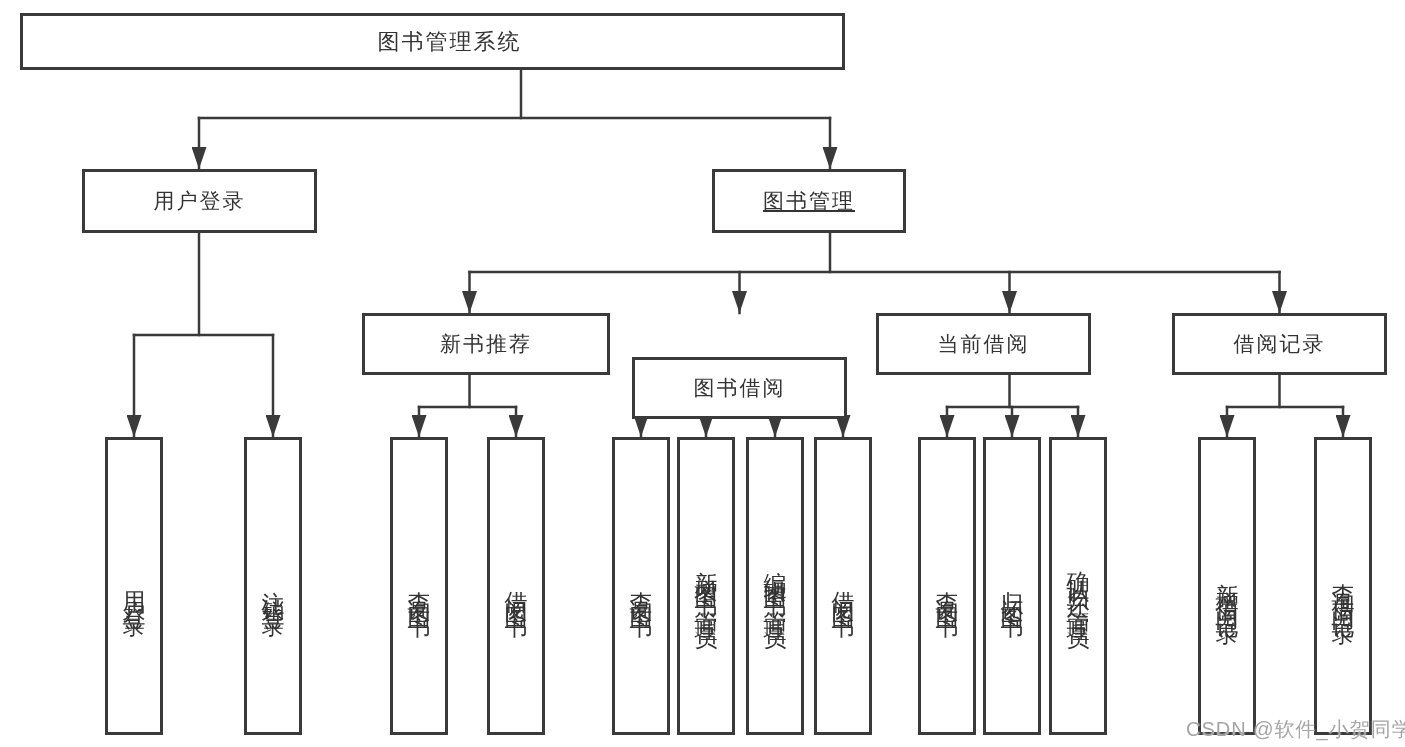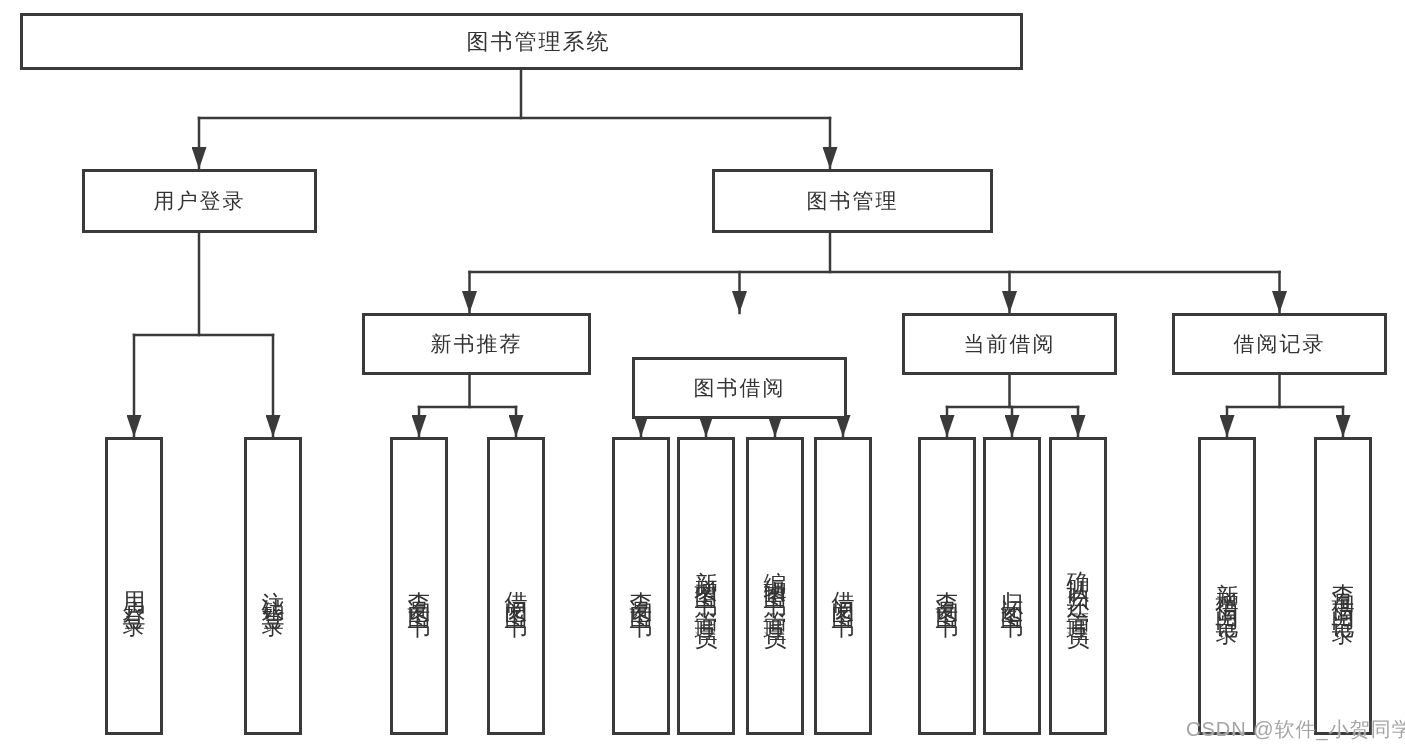--- a/index.html
+++ b/index.html
@@ -85,28 +85,28 @@
       <line x1="1012" y1="407" x2="1012" y2="437" marker-end="url(#arrowhead)"></line>
       <line x1="1078" y1="407" x2="1078" y2="437" marker-end="url(#arrowhead)"></line>
 
       <line x1="1279.5" y1="375" x2="1279.5" y2="407"></line>
       <line x1="1227" y1="407" x2="1343" y2="407"></line>
       <line x1="1227" y1="407" x2="1227" y2="437" marker-end="url(#arrowhead)"></line>
       <line x1="1343" y1="407" x2="1343" y2="437" marker-end="url(#arrowhead)"></line>
     </g>
   </svg>
 
-  <div class="node h-node root-node" style="left:20px;top:13px;width:1003px;height:57px;padding-left:34px;">图书管理系统</div>
+  <div class="node h-node root-node" style="left:20px;top:13px;width:825px;height:57px;padding-left:34px;">图书管理系统</div>
 
   <div class="node h-node" style="left:82px;top:169px;width:235px;height:64px;">用户登录</div>
-  <div class="node h-node" style="left:712px;top:169px;width:281px;height:64px;">图书管理</div>
+  <div class="node h-node" style="left:712px;top:169px;width:194px;height:64px;text-decoration:underline;">图书管理</div>
 
-  <div class="node h-node" style="left:362px;top:313px;width:229px;height:62px;">新书推荐</div>
+  <div class="node h-node" style="left:362px;top:313px;width:248px;height:62px;">新书推荐</div>
   <div class="node h-node" style="left:632px;top:313px;width:215px;height:62px;margin-top:44px;">图书借阅</div>
-  <div class="node h-node" style="left:902px;top:313px;width:215px;height:62px;">当前借阅</div>
+  <div class="node h-node" style="left:876px;top:313px;width:215px;height:62px;">当前借阅</div>
   <div class="node h-node" style="left:1172px;top:313px;width:215px;height:62px;">借阅记录</div>
 
   <div class="node leaf" style="left:105px;top:437px;width:58px;height:298px;">用户登录</div>
   <div class="node leaf" style="left:244px;top:437px;width:58px;height:298px;">注销登录</div>
 
   <div class="node leaf" style="left:390px;top:437px;width:58px;height:298px;">查询图书</div>
   <div class="node leaf" style="left:487px;top:437px;width:58px;height:298px;">借阅图书</div>
 
   <div class="node leaf" style="left:612px;top:437px;width:58px;height:298px;">查询图书</div>
   <div class="node leaf" style="left:677px;top:437px;width:58px;height:298px;">新增图书（管理员）</div>

